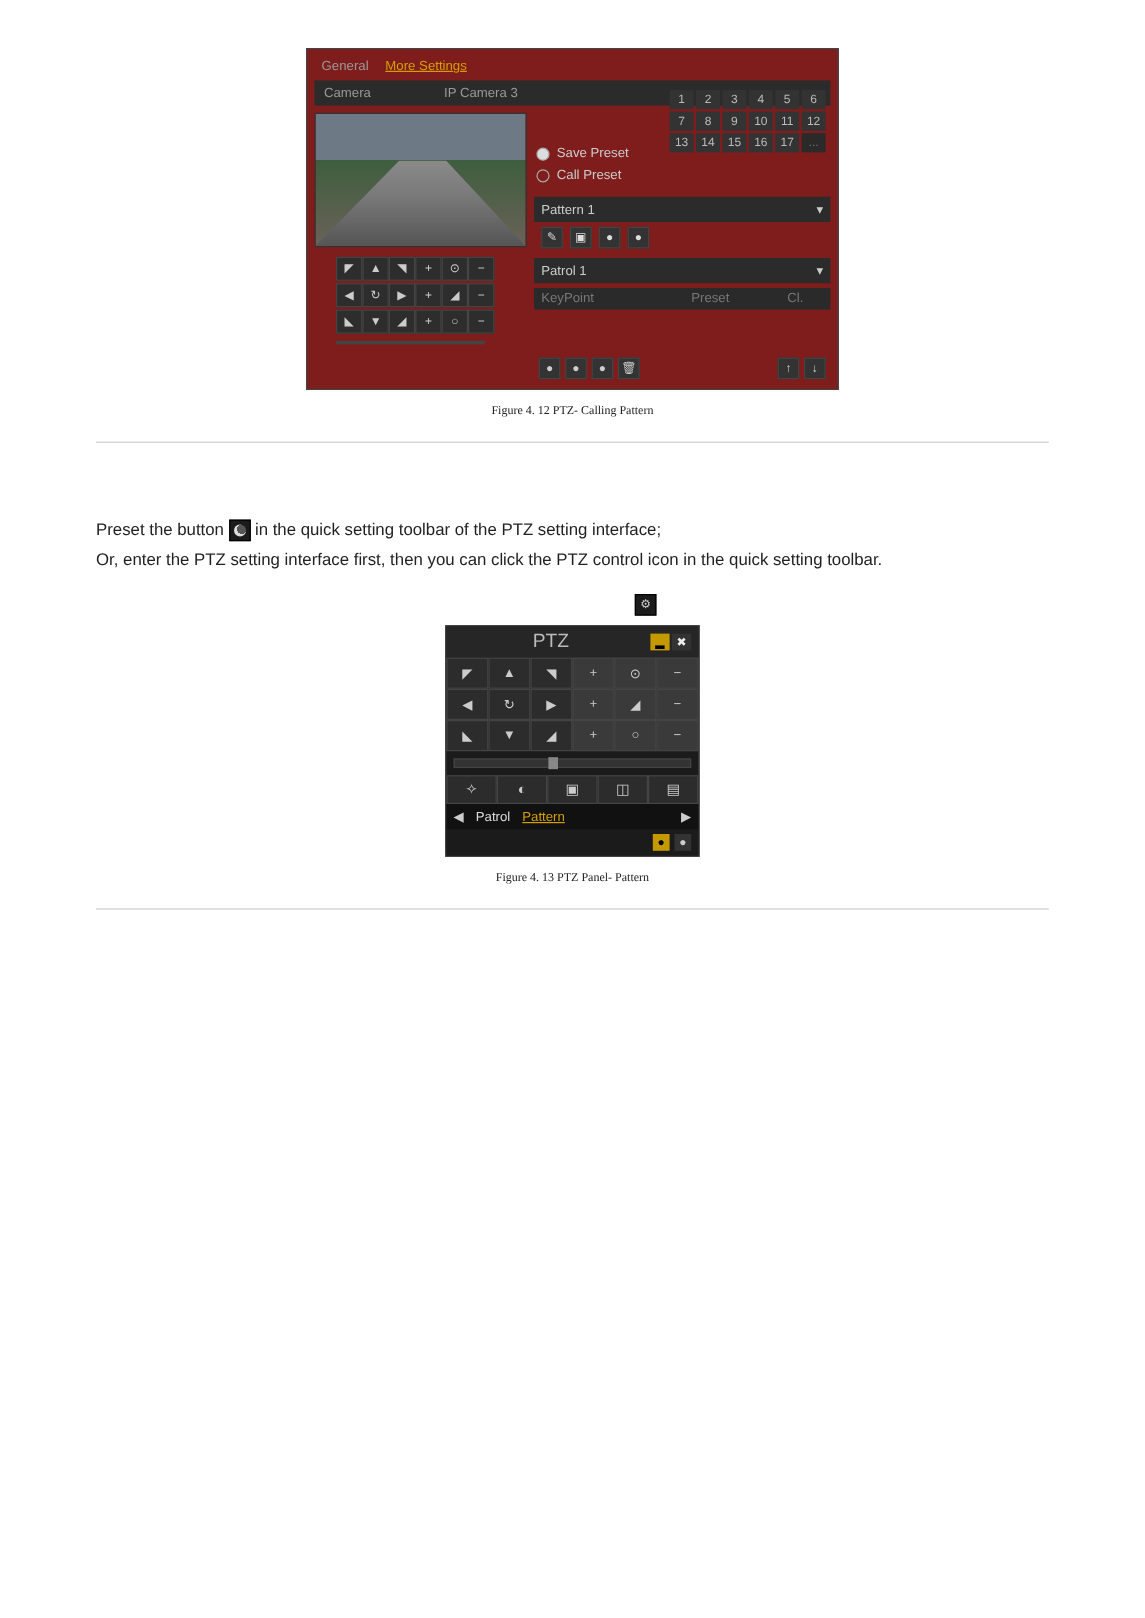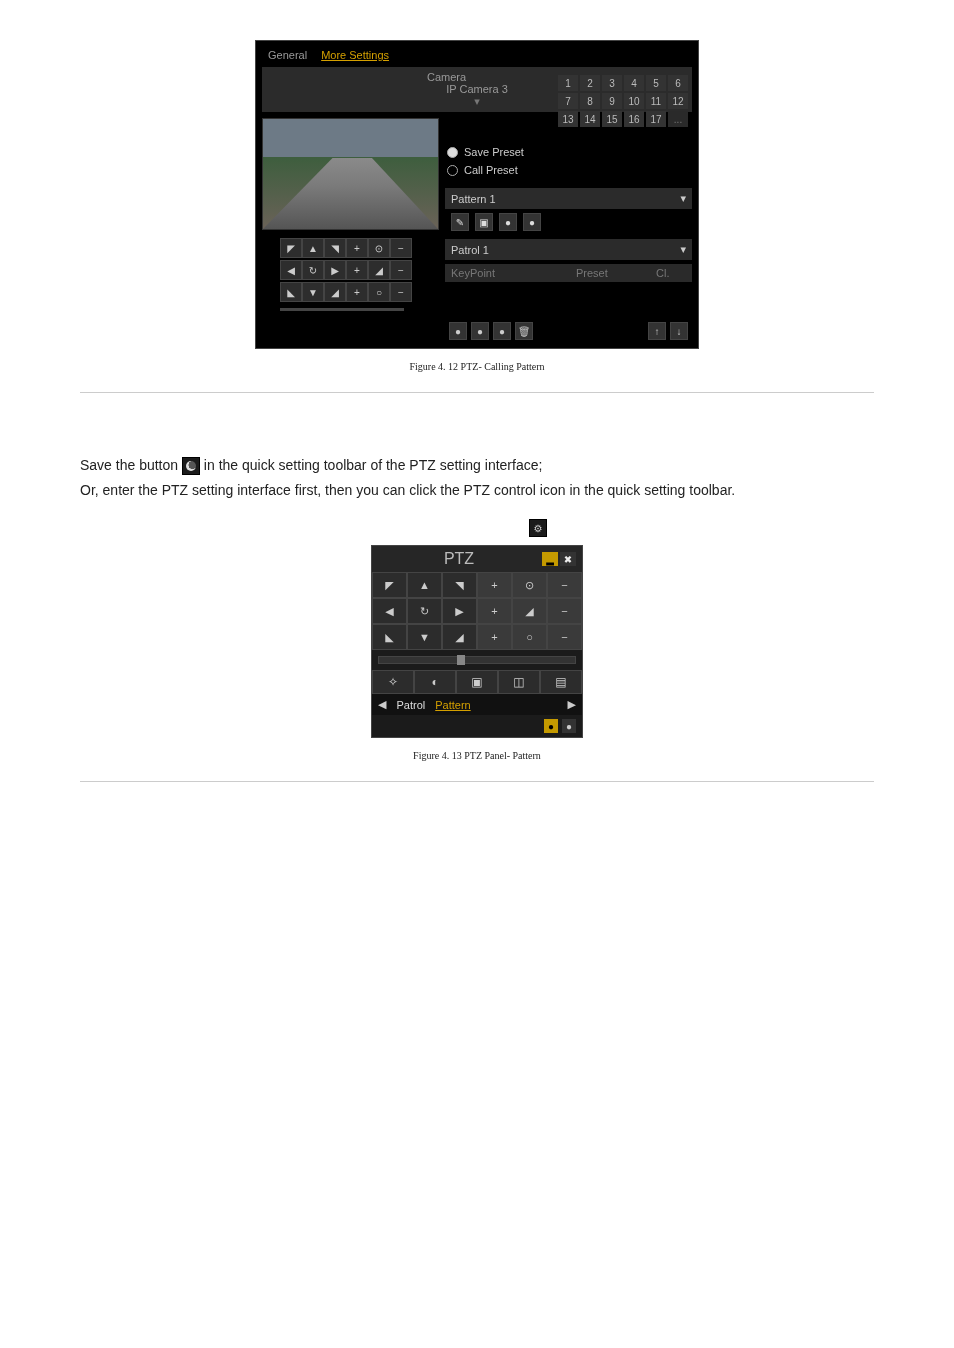--- a/index.html
+++ b/index.html
@@ -22,41 +22,40 @@
   }
   .hr {
     border: none;
     border-top: 1px solid #ccc;
     margin: 16px 0 60px 0;
   }
   
   .ptz-settings {
     display: inline-block;
     width: 430px;
-    background: #000000;
+    background: #7f1d1d;
     color: #ccc;
     font-size: 11px;
     text-align: left;
     padding: 6px;
     border: 1px solid #444;
   }
   .ptz-tabs {
     display: flex;
     gap: 14px;
     padding: 2px 6px 6px 6px;
     color: #999;
   }
   .ptz-tabs .active { color: #d4a000; text-decoration: underline; }
   .cam-row {
     display: flex;
     align-items: center;
     background: #2b2b2b;
     padding: 4px 8px;
     color: #999;
-    flex-direction: column;
   }
   .cam-row .cam-label { width: 100px; }
   .cam-row .cam-val { flex: 1; }
   .cam-row .chev { color: #777; }
   .ptz-body {
     display: flex;
     gap: 6px;
     padding: 6px 0 0 0;
   }
   .preview {
@@ -250,21 +249,21 @@
       <div class="pnum">16</div>
       <div class="pnum">17</div>
       <div class="pnum dots">...</div>
     </div>
   </div>
   <div class="figure-caption">Figure 4. 12 PTZ- Calling Pattern</div>
 </div>
 <hr class="hr">
 
 <p class="body-text">
-  <span>Save the button </span>
+  <span>Preset the button </span>
   <span class="half-moon"></span>
   <span> in the quick setting toolbar of the PTZ setting interface;</span><br>
   <span>Or, enter the PTZ setting interface first, then you can click the PTZ control icon in the quick setting toolbar.</span>
 </p>
 
 <div class="figure-wrap">
   <div class="ptz-panel-wrap">
     <div class="ptz-gear">⚙</div>
     <div class="ptz-panel">
       <div class="ptz-title">

